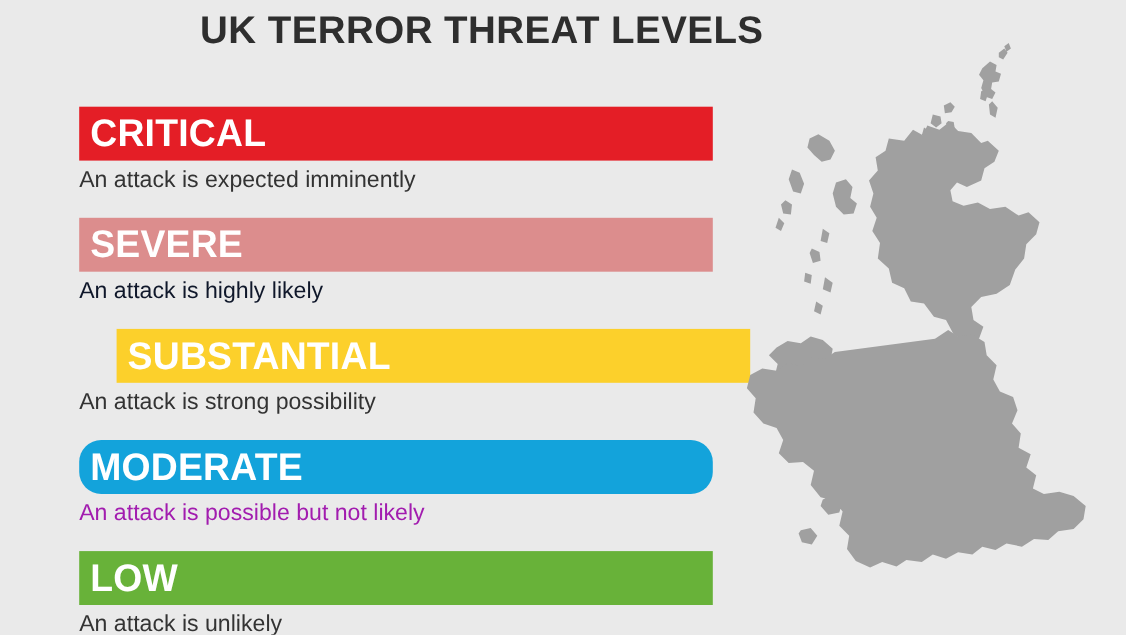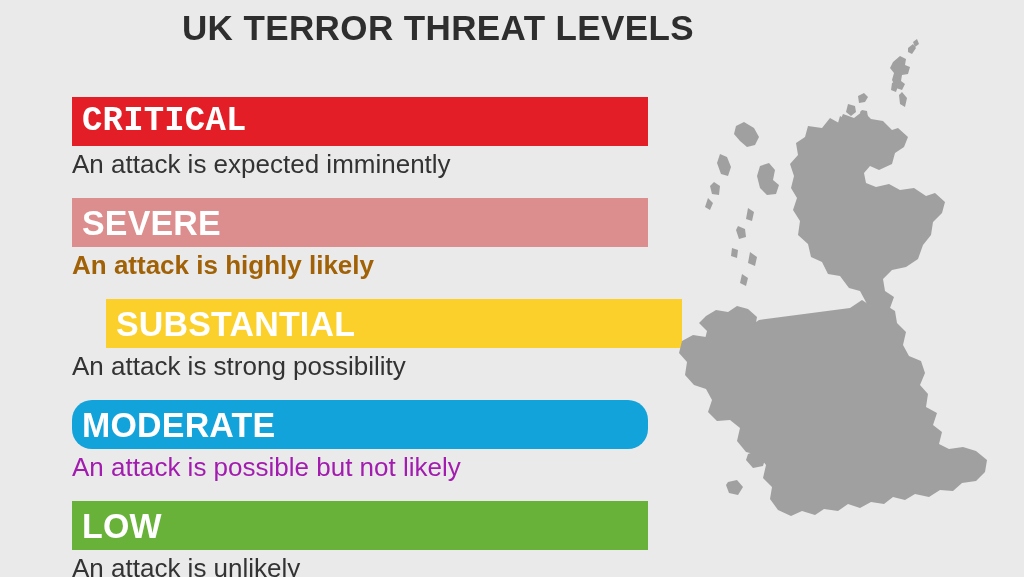--- a/index.html
+++ b/index.html
@@ -69,21 +69,21 @@
     letter-spacing: 0.2px;
     line-height: 35px;
     white-space: nowrap;
     transform: scaleX(0.97);
     transform-origin: left center;
   }
 
   .level-desc {
     margin-top: 6px;
     padding-left: 0px;
-    font-size: 26px;
+    font-size: 21px;
     color: #333333;
     line-height: 24px;
     white-space: nowrap;
   }
 
   
   .map-wrap {
     position: absolute;
     left: 662px;
     top: 30px;
@@ -99,31 +99,31 @@
 </head>
 <body style="background: rgb(234, 234, 234);">
 
 <div class="infographic" style="background: rgb(234, 234, 234);">
 
   <div class="title" style="color: rgb(46, 46, 46);">UK TERROR THREAT LEVELS</div>
 
   <div class="levels">
 
     <div class="level-block">
-      <div class="level-bar" style="background: rgb(228, 30, 38); font-family: Liberation Mono, monospace;">
+      <div class="level-bar" style="background: rgb(228, 30, 38);">
         <span class="level-label" style="color: rgb(255, 255, 255);">CRITICAL</span>
       </div>
       <div class="level-desc" style="color: rgb(51, 51, 51);">An attack is expected imminently</div>
     </div>
 
     <div class="level-block">
       <div class="level-bar" style="background: rgb(220, 141, 141);">
         <span class="level-label" style="color: rgb(255, 255, 255);">SEVERE</span>
       </div>
-      <div class="level-desc" style="color: #a16207; font-weight: bold;">An attack is highly likely</div>
+      <div class="level-desc" style="color: #0f172a;">An attack is highly likely</div>
     </div>
 
     <div class="level-block">
       <div class="level-bar" style="background: rgb(252, 208, 43); margin-left: 34px;">
         <span class="level-label" style="color: rgb(255, 255, 255);">SUBSTANTIAL</span>
       </div>
       <div class="level-desc" style="color: rgb(51, 51, 51);">An attack is strong possibility</div>
     </div>
 
     <div class="level-block">

